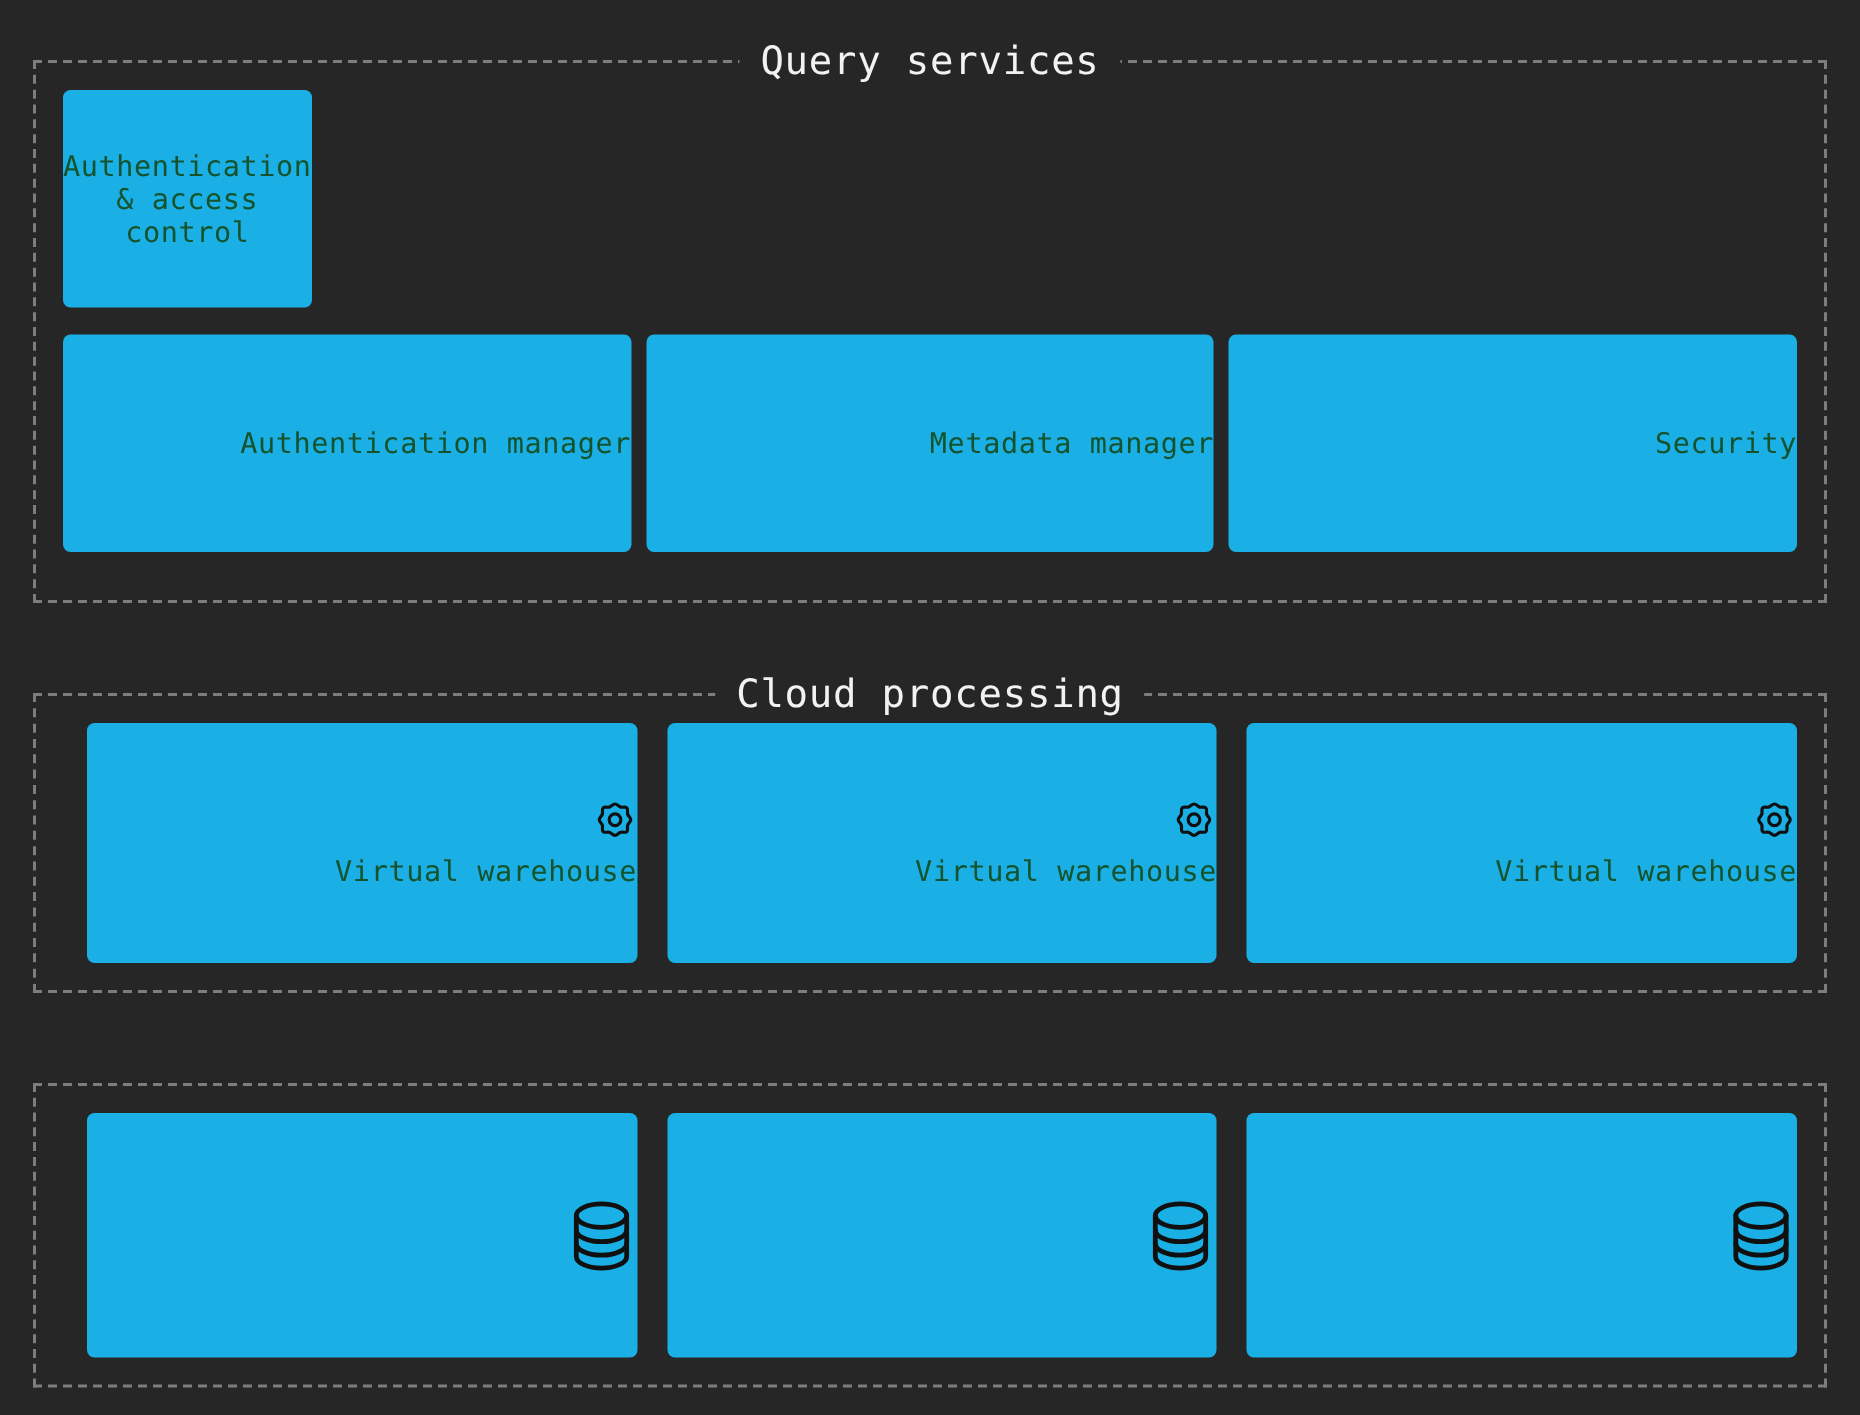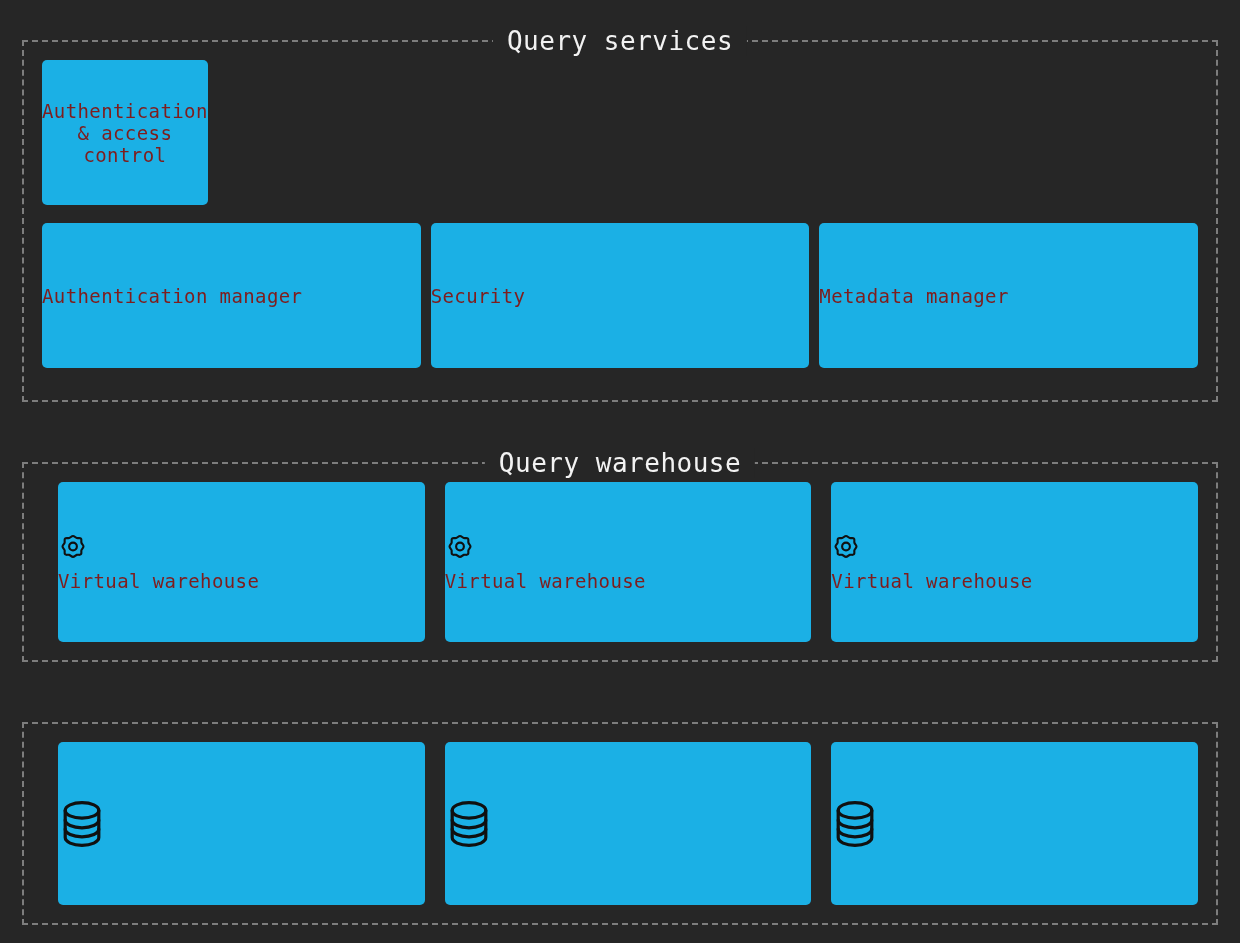--- a/index.html
+++ b/index.html
@@ -57,24 +57,24 @@
     flex-direction: row;
     flex: 1 1 auto;
   }
   .row.tight { gap: 10px; }
   .row.wide  { gap: 20px; padding-left: 16px; }
 
   
   .node {
     background: #1BB0E5;
     border-radius: 5px;
-    color: #7f1d1d;
+    color: #14532d;
     display: flex;
     flex-direction: column;
-    align-items: flex-start;
+    align-items: flex-end;
     justify-content: center;
     font-size: 19px;
     letter-spacing: 0.4px;
     flex: 1 1 0;
     box-sizing: border-box;
     text-align: center;
   }
   .node.banner {
     flex: 0 0 145px;
     width: 100%;
@@ -101,32 +101,32 @@
         <div class="node banner">
           <span class="node-label">Authentication &amp; access control</span>
         </div>
       </div>
 
       <div class="row cs-items tight">
         <div class="node">
           <span class="node-label">Authentication manager</span>
         </div>
         <div class="node">
+          <span class="node-label">Metadata manager</span>
+        </div>
+        <div class="node">
           <span class="node-label">Security</span>
-        </div>
-        <div class="node">
-          <span class="node-label">Metadata manager</span>
         </div>
       </div>
 
     </div>
   </div>
 
   <div class="section" style="left:22px; top:462px; width:1196px; height:200px;">
-    <div class="section-title">Query warehouse</div>
+    <div class="section-title">Cloud processing</div>
 
     <div class="section-body">
       <div class="row wide">
 
         <div class="node">
           <span class="icon">
             <svg width="30" height="30" viewBox="0 0 24 24" fill="none" stroke="#101010" stroke-width="1.7" stroke-linecap="round" stroke-linejoin="round">
               <path d="M12 3.2c1.2 0 1.9 1.35 3.05 1.65 1.15.31 2.4-.43 3.25.42.85.85.11 2.1.42 3.25C19.02 9.67 20.37 10.37 20.37 11.57s-1.35 1.9-1.65 3.05c-.31 1.15.43 2.4-.42 3.25-.85.85-2.1.11-3.25.42-1.15.3-1.85 1.65-3.05 1.65s-1.9-1.35-3.05-1.65c-1.15-.31-2.4.43-3.25-.42-.85-.85-.11-2.1-.42-3.25C4.98 13.47 3.63 12.77 3.63 11.57s1.35-1.9 1.65-3.05c.31-1.15-.43-2.4.42-3.25.85-.85 2.1-.11 3.25-.42C10.1 4.55 10.8 3.2 12 3.2z"></path>
               <circle cx="12" cy="11.6" r="3.1"></circle>
             </svg>

